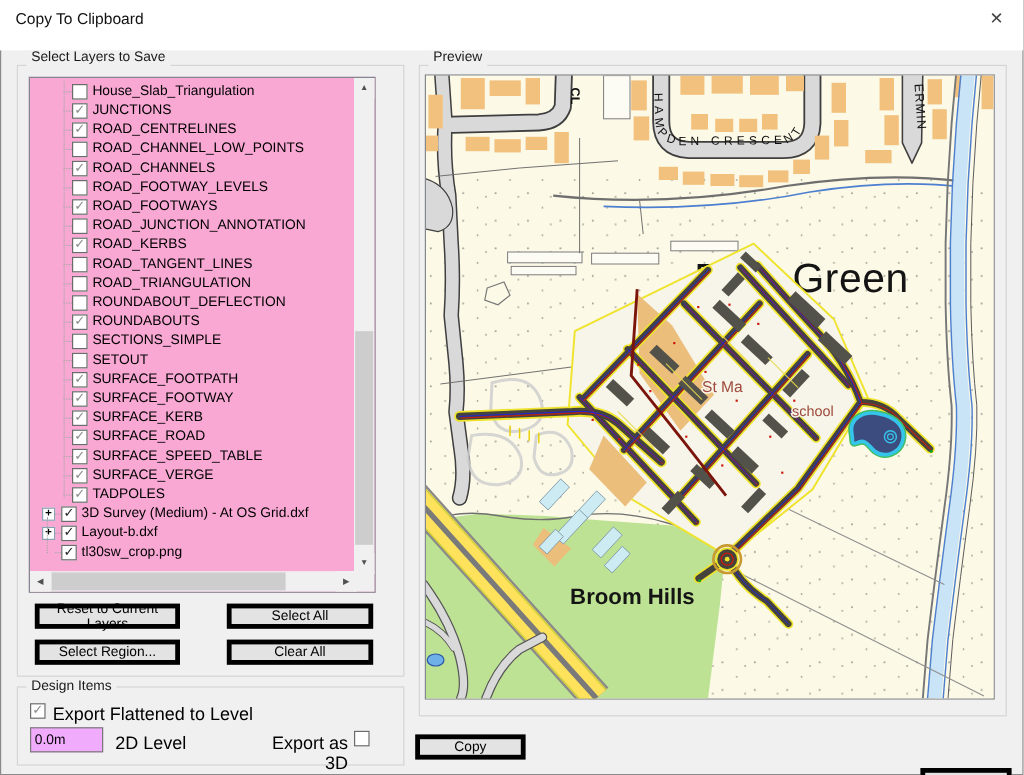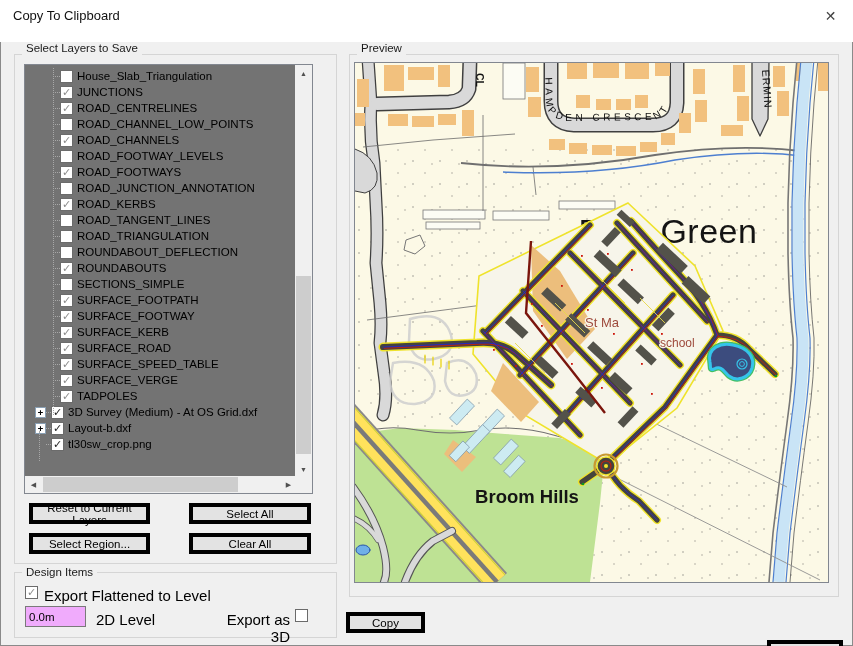--- a/index.html
+++ b/index.html
@@ -8,21 +8,21 @@
     position:relative;width:853px;height:646px;background:#F0F0F0;
     font-family:"Liberation Sans","DejaVu Sans",sans-serif;color:#000;
     outline:1px solid #8a8a8a;outline-offset:-1px;overflow:hidden;
   }
   .titlebar{position:absolute;left:0;top:0;width:853px;height:42px;background:#ffffff;}
   .title{position:absolute;left:13px;top:0;line-height:31px;font-size:13px;color:#111;}
   .closebtn{position:absolute;right:0;top:0;width:45px;height:31px;display:flex;align-items:center;justify-content:center;font-size:14px;color:#444;cursor:default;}
   .groupbox{position:absolute;border:1px solid #d5d5d5;background:transparent;}
   .grouplabel{position:absolute;font-size:11.5px;background:#F0F0F0;padding:0 4px;line-height:13px;color:#1a1a1a;}
   
-  .tree{position:absolute;left:24px;top:64px;width:289px;height:430px;background:#737373;border:1px solid #828790;}
+  .tree{position:absolute;left:24px;top:64px;width:289px;height:430px;background:#f9a8d4;border:1px solid #828790;}
   .tree-rows{position:absolute;left:0;top:0;right:17px;bottom:17px;overflow:hidden;padding-top:3px;}
   .vg{position:absolute;border-left:1px dotted #a8a8a8;width:0;}
   .vg1{left:28px;top:3px;height:347px;}
   .vg0{left:14px;top:366px;height:30px;}
   .trow{height:16px;display:flex;align-items:center;font-size:11.5px;white-space:nowrap;}
   .trow.lv1{padding-left:28px;}
   .trow.lv0{padding-left:10px;}
   .stub{width:7px;border-top:1px dotted #a8a8a8;height:0;flex:0 0 auto;}
   .lv0 .stub{width:5px;}
   .plus{flex:0 0 auto;width:11px;height:11px;border:1px solid #8aa0b4;background:#fff;font:bold 9px/9px "DejaVu Sans Mono",monospace;text-align:center;color:#000;margin-right:0px;}
@@ -127,20 +127,25 @@
         </div>
         <div class="trow lv1">
           <span class="stub"></span>
           <span class="cb chk-gray">✓</span>
           <span class="lbl">ROUNDABOUTS</span>
         </div>
         <div class="trow lv1">
           <span class="stub"></span>
           <span class="cb"></span>
           <span class="lbl">SECTIONS_SIMPLE</span>
+        </div>
+        <div class="trow lv1">
+          <span class="stub"></span>
+          <span class="cb"></span>
+          <span class="lbl">SETOUT</span>
         </div>
         <div class="trow lv1">
           <span class="stub"></span>
           <span class="cb chk-gray">✓</span>
           <span class="lbl">SURFACE_FOOTPATH</span>
         </div>
         <div class="trow lv1">
           <span class="stub"></span>
           <span class="cb chk-gray">✓</span>
           <span class="lbl">SURFACE_FOOTWAY</span>
@@ -497,16 +502,16 @@
     <text transform="translate(121,10) rotate(90)" font-size="10.5" font-weight="bold" fill="#111111">CL</text>
     <text transform="translate(407,7) rotate(86)" font-size="10.5" letter-spacing="1" fill="#111111">ERMIN</text>
     <text x="172" y="440" text-anchor="middle" font-size="18.5" font-weight="bold" fill="#141414">Broom Hills</text>
     <g fill="#9E4A3C" style="paint-order:stroke" stroke="#F7F5EA" stroke-width="2.5">
       <text x="230" y="264" font-size="13">St Ma</text>
       <text x="305" y="284" font-size="12">school</text>
     </g>
   </svg>
   </div>
 
-  <button class="btn" style="left:346px;top:612px;width:79px;height:21px;">Copy</button>
+  <button class="btn" style="left:346px;top:612px;width:92px;height:21px;">Copy</button>
   <button class="btn" style="left:767px;top:640px;width:76px;height:21px;">Cancel</button>
 
 </div>
 
 </body></html>

